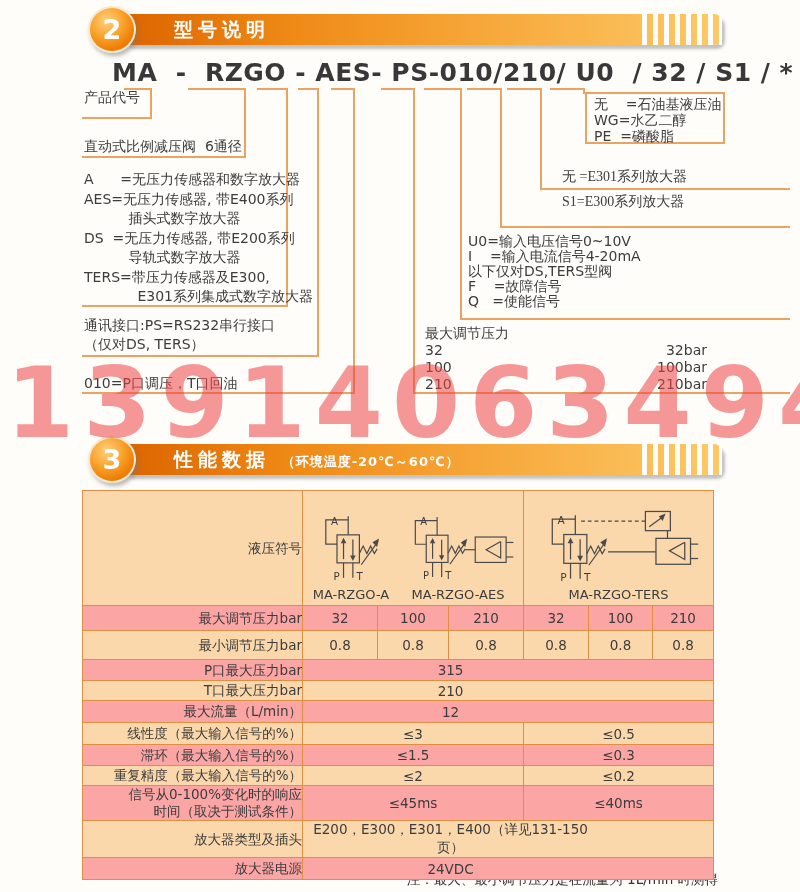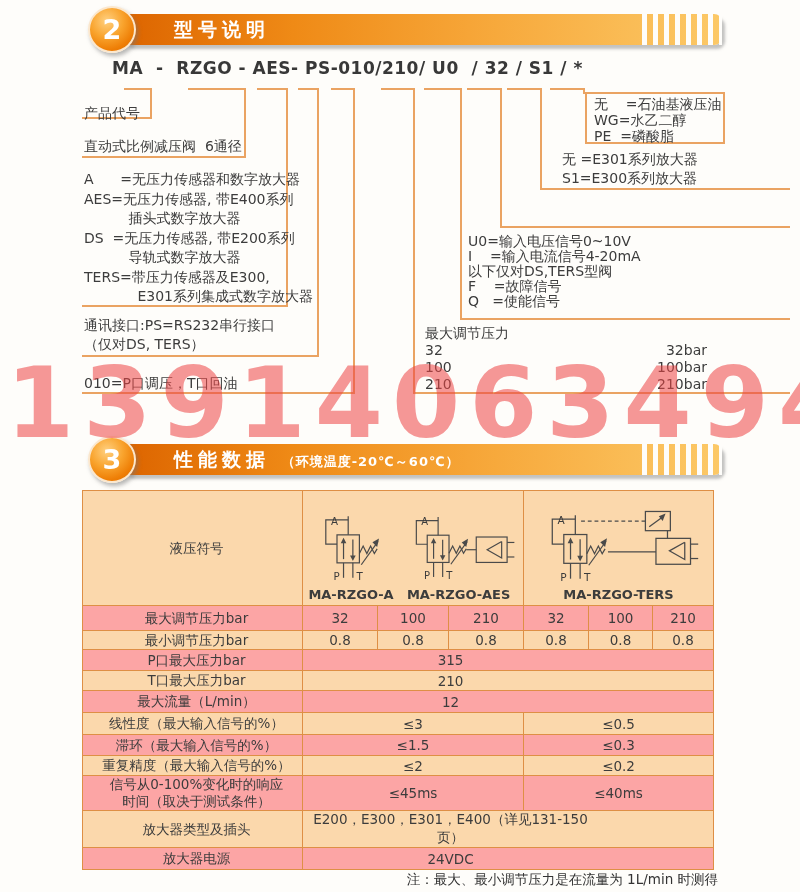--- a/index.html
+++ b/index.html
@@ -13,46 +13,46 @@
     color:#fff; font-size:27px; font-weight:bold; text-align:center; line-height:43px; z-index:5; }
   .bar { position:absolute; left:126px; width:596px; height:31px; border-radius:4px 8px 8px 4px;
     background:linear-gradient(to right, #dd6500 0%, #ef8a16 28%, #f7a93c 62%, #fcc967 100%);
     box-shadow:3px 4px 3px rgba(135,135,135,.5); z-index:4; }
   .bar .stripes { position:absolute; right:0; top:0; width:86px; height:100%;
     background:repeating-linear-gradient(90deg, rgba(255,255,255,0) 0 6px, #fefdfa 6px 11px); }
   .bar .bt { position:absolute; left:48px; top:0; height:31px; line-height:31px; color:#fff;
     font-size:19px; font-weight:bold; letter-spacing:5px; white-space:nowrap; }
   .bar .bs { font-size:13px; font-weight:bold; letter-spacing:1px; }
 
-  .model { position:absolute; left:112px; top:58px; font-size:17px; font-weight:bold;
+  .model { position:absolute; left:112px; top:58px; font-size:25px; font-weight:bold;
     letter-spacing:.5px; color:#383838; white-space:pre; }
 
   
   .cl, .cr, .tk, .obox { position:absolute; }
   .cl { border-right:2px solid #eaa362; border-bottom:2px solid #eaa362; }
   .cr { border-left:2px solid #eaa362; border-bottom:2px solid #eaa362; }
   .tk { border-top:2px solid #eaa362; height:0; }
   .tkd { border-right:2px solid #eaa362; height:6px; }
   .obox { border:2px solid #eaa362; }
 
   .tb { position:absolute; font-size:14px; line-height:19px; white-space:pre-wrap; color:#3c3c3c; }
   .pressure { position:absolute; left:425px; top:325px; width:282px; font-size:14px; line-height:17px; }
   .pressure .prow { display:flex; justify-content:space-between; }
 
   
   table.spec { position:absolute; left:82px; top:490px; width:631px; border-collapse:collapse;
     table-layout:fixed; z-index:1; }
   table.spec td { border:1px solid #de8f45; font-size:13.5px; color:#3c3c3c; text-align:center;
     padding:0; background:#fca5a5; }
-  table.spec td.lbl { text-align:center; padding-left:8px; white-space:pre-line; line-height:17px; }
+  table.spec td.lbl { text-align:right; padding-left:8px; white-space:pre-line; line-height:17px; }
   table.spec tr.alt td, table.spec tr.hdr td { background:#fbd8ac; }
   table.spec td.mer { padding-right:115px; }
   .symwrap { display:flex; justify-content:center; align-items:flex-end; gap:6px; height:113px; padding-bottom:3px; }
   .symgroup { display:flex; flex-direction:column; align-items:center; }
-  .cap { font-size:13px; margin-top:1px; color:#3c3c3c;font-weight:bold; }
+  .cap { font-size:13px; margin-top:1px; color:#3c3c3c; }
   svg.hyd { display:block; }
   svg.hyd line, svg.hyd polyline, svg.hyd rect, svg.hyd path { stroke:#4a4a4a; stroke-width:1.3; fill:none; }
   svg.hyd polygon { fill:#4a4a4a; stroke:none; }
   svg.hyd text { fill:#3c3c3c; font-size:11px; font-family:"DejaVu Sans",sans-serif; stroke:none; }
 
   .note { position:absolute; top:871px; right:82px; font-size:13.5px; color:#333; }
 
   .watermark { position:absolute; left:6px; top:346px; font-size:98px; font-weight:bold;
     letter-spacing:9px; white-space:nowrap; color:rgba(236,68,68,.55); z-index:40;
     pointer-events:none; }
@@ -87,37 +87,37 @@
   <div class="tk" style="left:188px; top:88px; width:58px;"></div>
   <div class="tk" style="left:257px; top:88px; width:31px;"></div>
   <div class="tk" style="left:298px; top:88px; width:21px;"></div>
   <div class="tk" style="left:331px; top:88px; width:24px;"></div>
   <div class="tk" style="left:381px; top:88px; width:32px;"></div>
   <div class="tk" style="left:424px; top:88px; width:36px;"></div>
   <div class="tk" style="left:467px; top:88px; width:33px;"></div>
   <div class="tk" style="left:507px; top:88px; width:33px;"></div>
   <div class="tk tkd" style="left:550px; top:88px; width:35px;"></div>
 
-  <div class="tb" style="left:84px; top:104px;">产品代号</div>
+  <div class="tb" style="left:84px; top:88px;">产品代号</div>
   <div class="tb" style="left:84px; top:137px;">直动式比例减压阀  6通径</div>
   <div class="tb" style="left:84px; top:170px; line-height:19.5px;">A      =无压力传感器和数字放大器
 AES=无压力传感器, 带E400系列
           插头式数字放大器
 DS  =无压力传感器, 带E200系列
           导轨式数字放大器
 TERS=带压力传感器及E300,
             E301系列集成式数字放大器</div>
   <div class="tb" style="left:84px; top:316px;">通讯接口:PS=RS232串行接口
 （仅对DS, TERS）</div>
   <div class="tb" style="left:84px; top:374px;">010=P口调压，T口回油</div>
 
   <div class="tb" style="left:594px; top:96px; line-height:16px;">无    =石油基液压油
 WG=水乙二醇
 PE  =磷酸脂</div>
-  <div class="tb" style="left:562px; top:150px; line-height:19px;">无 =E301系列放大器
+  <div class="tb" style="left:562px; top:164px; line-height:25px;font-family:Liberation Serif, serif;">无 =E301系列放大器
 S1=E300系列放大器</div>
   <div class="tb" style="left:468px; top:234px; line-height:15px;">U0=输入电压信号0~10V
 I    =输入电流信号4-20mA
 以下仅对DS,TERS型阀
 F    =故障信号
 Q   =使能信号</div>
 
   <div class="pressure">
     <div>最大调节压力</div>
     <div class="prow">
@@ -240,21 +240,21 @@
 
     <tr style="height:25px;">
       <td class="lbl">最大调节压力bar</td>
       <td>32</td>
       <td>100</td>
       <td>210</td>
       <td>32</td>
       <td>100</td>
       <td>210</td>
     </tr>
-    <tr class="alt" style="height:19px;">
+    <tr class="alt" style="height:29px;">
       <td class="lbl">最小调节压力bar</td>
       <td>0.8</td>
       <td>0.8</td>
       <td>0.8</td>
       <td>0.8</td>
       <td>0.8</td>
       <td>0.8</td>
     </tr>
     <tr style="height:21px;">
       <td class="lbl">P口最大压力bar</td>

